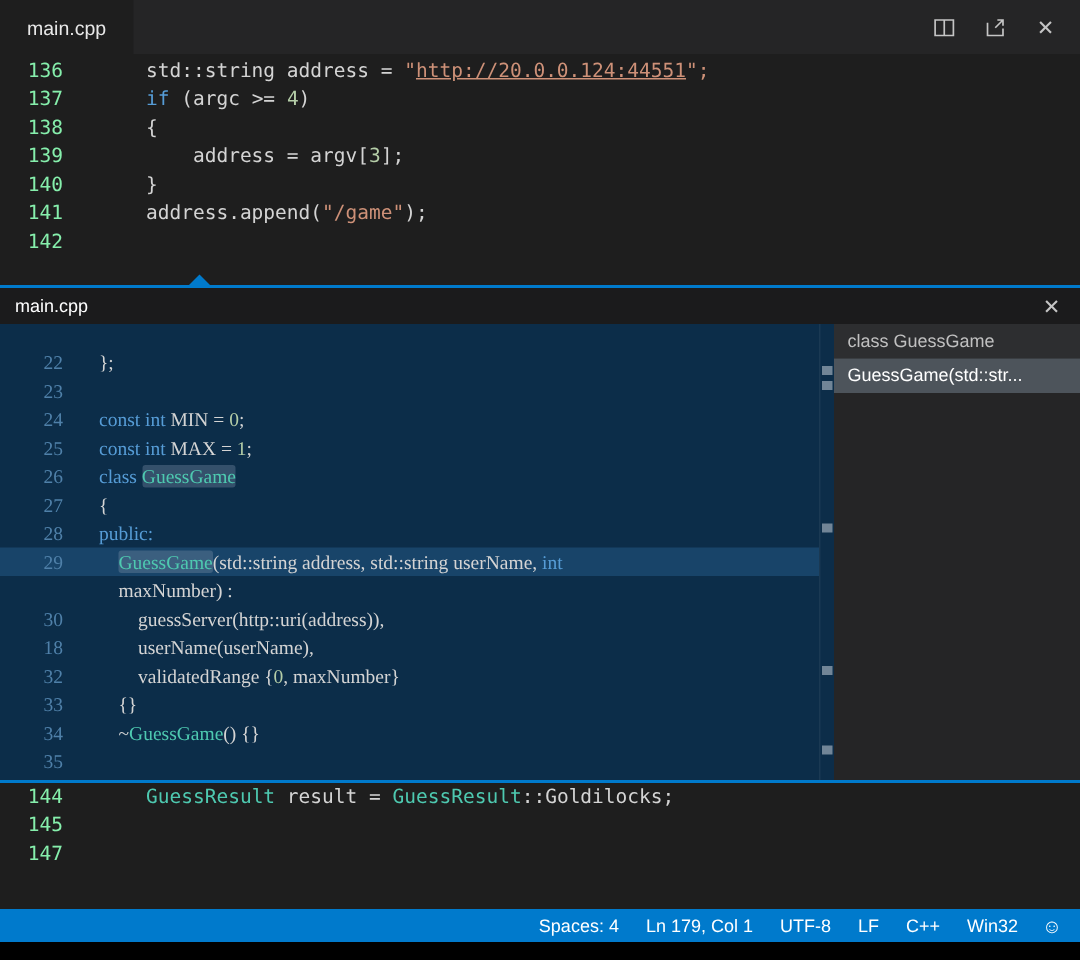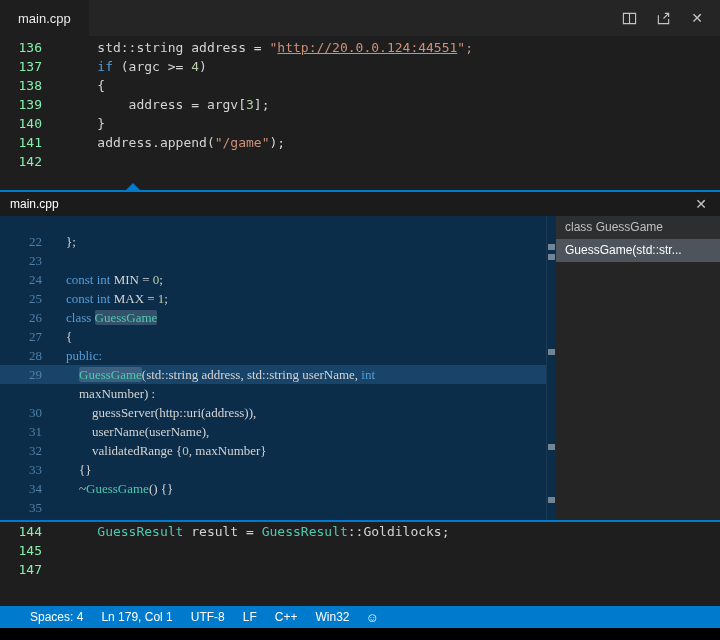--- a/index.html
+++ b/index.html
@@ -44,21 +44,21 @@
   .line-hl { background:rgba(58,128,190,0.28); }
   .peek-ruler { flex:0 0 10px; position:relative; border-left:1px solid rgba(255,255,255,0.06); }
   .ruler-mark { position:absolute; left:1px; width:7px; height:6px; background:#93a3b1; opacity:0.75; }
   .peek-results { flex:0 0 164px; background:#252526; font-size:12px; overflow:hidden; }
   .result-item { height:23px; line-height:23px; padding:0 9px; color:#c0c0c0; white-space:nowrap; overflow:hidden; cursor:pointer; }
   .result-item.first { background:#2d2e30; }
   .result-item.selected { background:#4d545b; color:#ffffff; }
 
   
   .statusbar { flex:0 0 22px; background:#007acc; color:#ffffff; font-size:12px;
-    display:flex; align-items:center; justify-content:flex-start; padding:0 12px; }
+    display:flex; align-items:center; justify-content:flex-end; padding:0 12px; }
   .status-item { margin-left:18px; cursor:pointer; }
   .smiley { margin-left:16px; font-size:13px; cursor:pointer; }
   .footer-strip { flex:0 0 8px; background:#000000; }
 
   svg { display:block; }
 </style>
 </head>
 <body>
 
 <div class="window">
@@ -157,21 +157,21 @@
           </div>
           <div class="row">
             <span class="ln"></span>
             <span class="code"><span class="tk-d">    maxNumber) :</span></span>
           </div>
           <div class="row">
             <span class="ln">30</span>
             <span class="code"><span class="tk-d">        guessServer(http::uri(address)),</span></span>
           </div>
           <div class="row">
-            <span class="ln">31</span>
+            <span class="ln">18</span>
             <span class="code"><span class="tk-d">        userName(userName),</span></span>
           </div>
           <div class="row">
             <span class="ln">32</span>
             <span class="code"><span class="tk-d">        validatedRange {</span><span class="tk-n">0</span><span class="tk-d">, maxNumber}</span></span>
           </div>
           <div class="row">
             <span class="ln">33</span>
             <span class="code"><span class="tk-d">    {}</span></span>
           </div>

